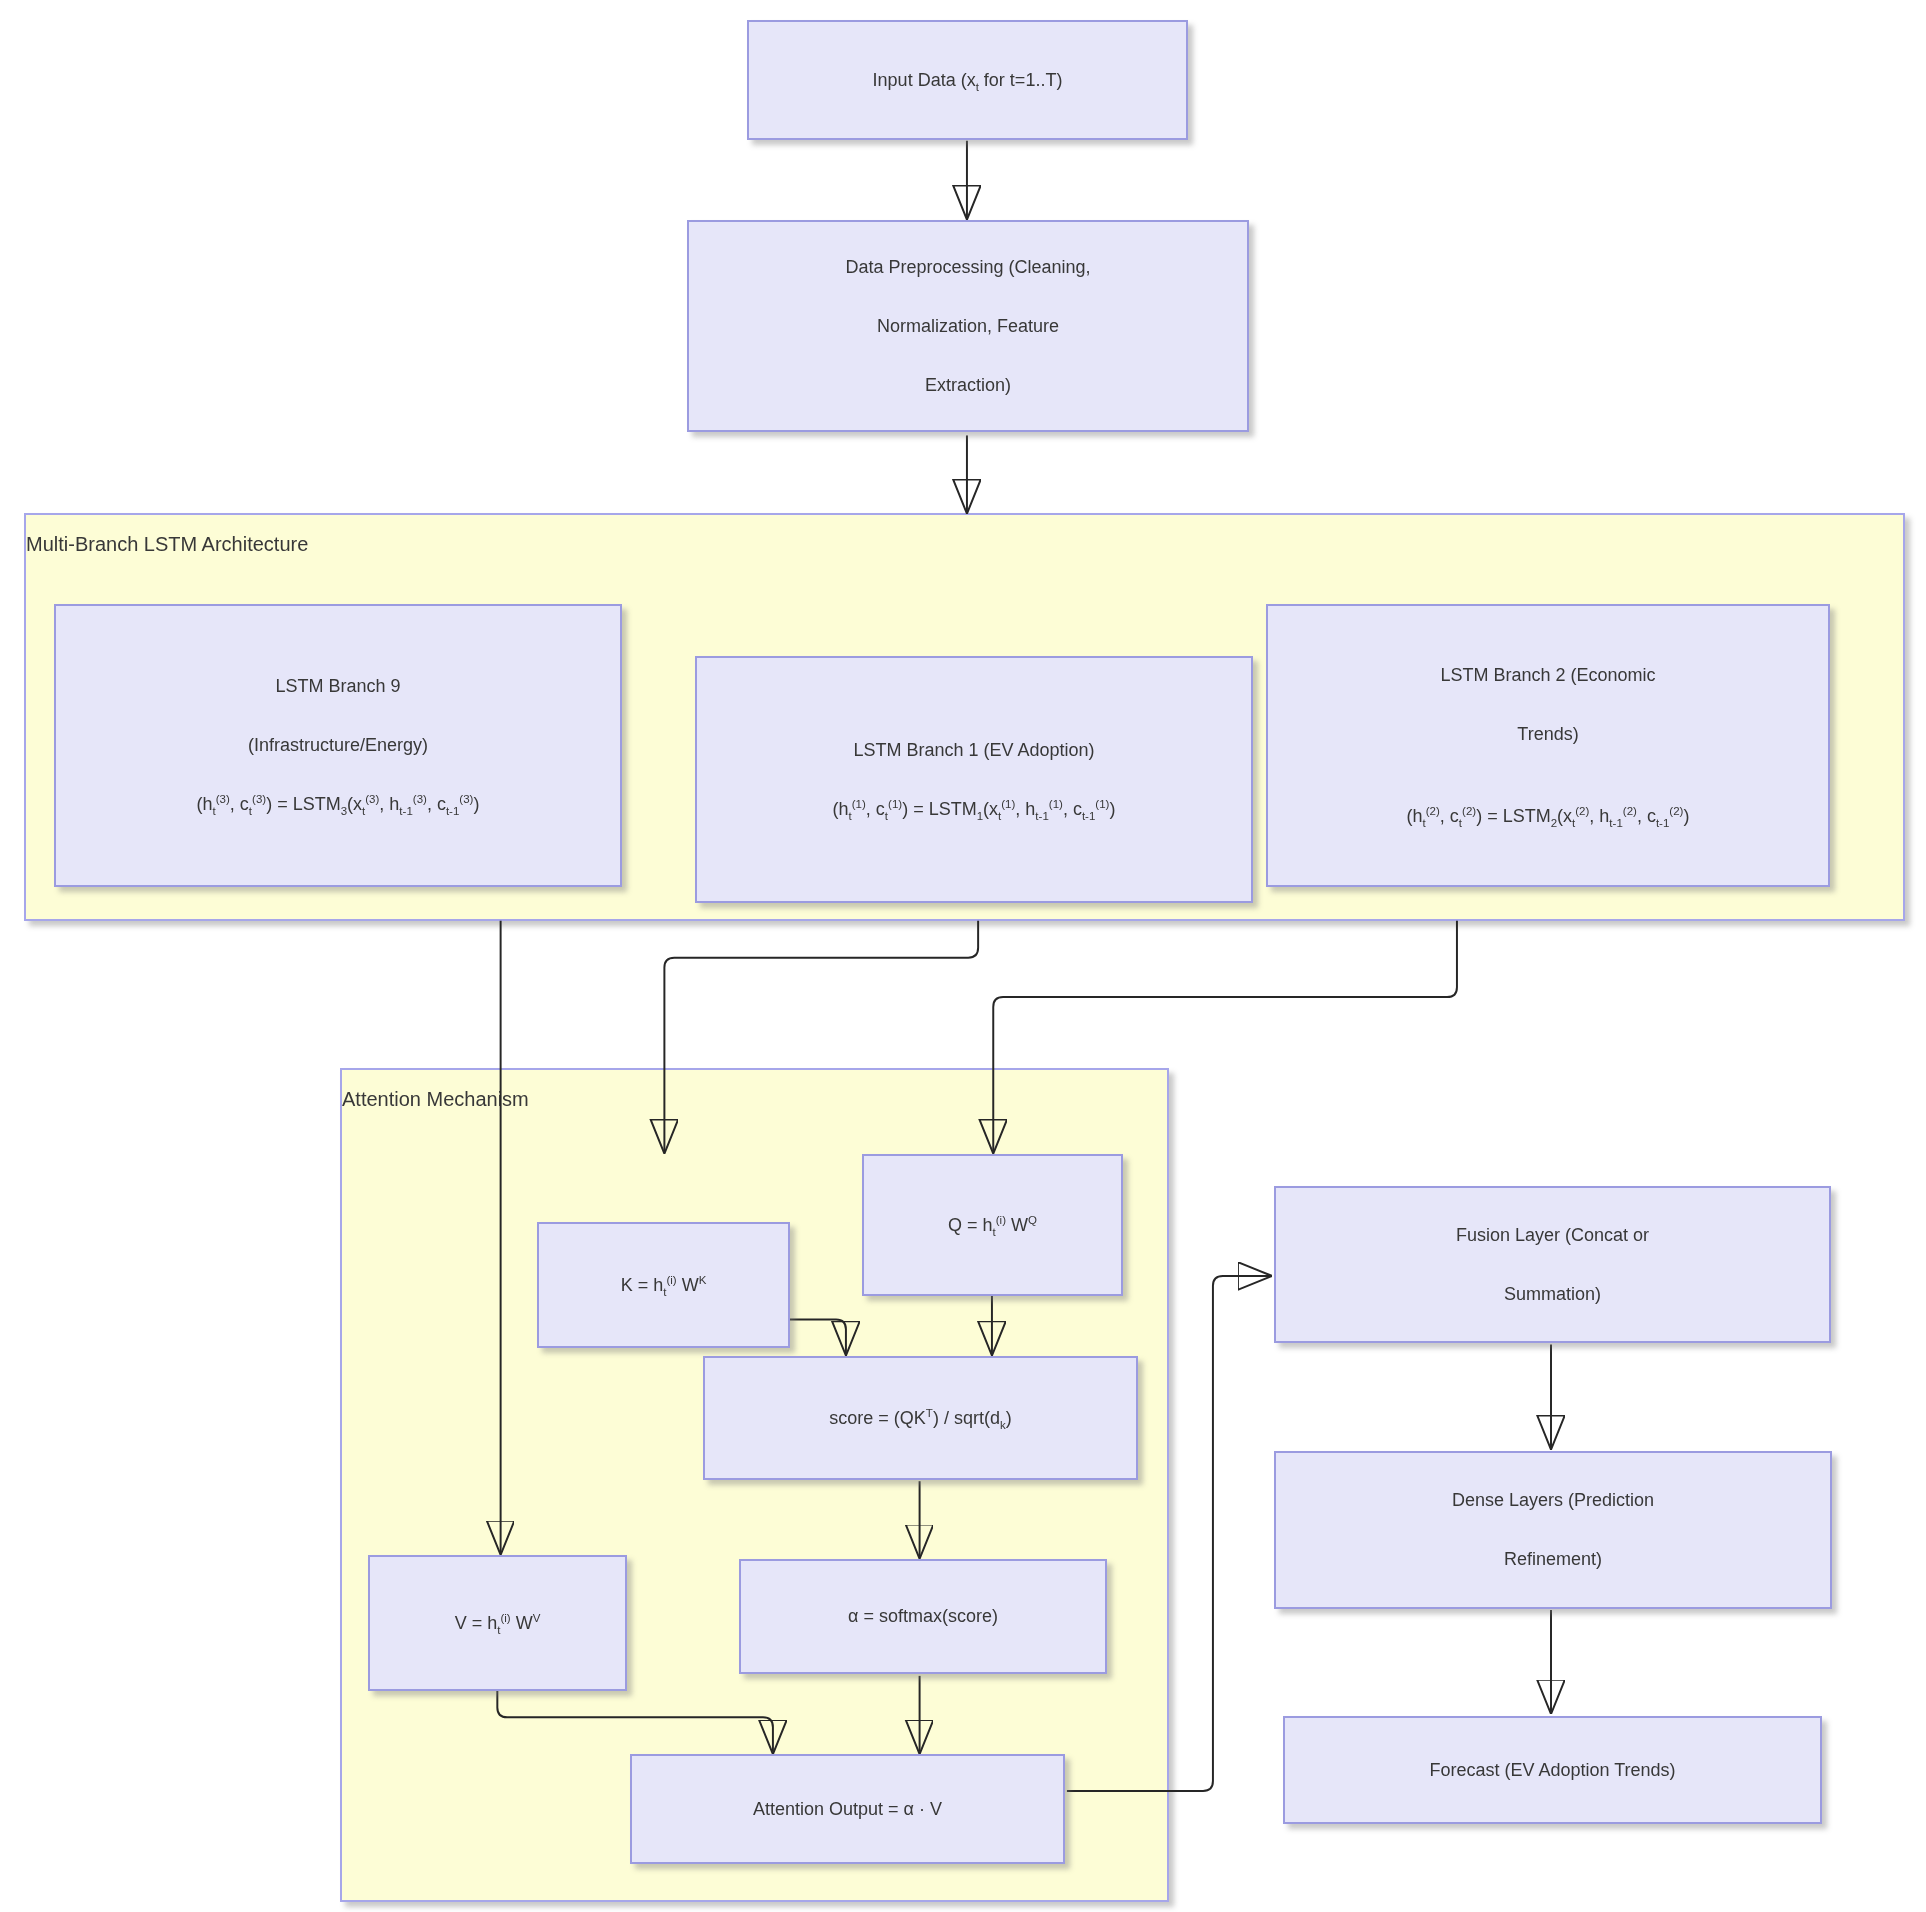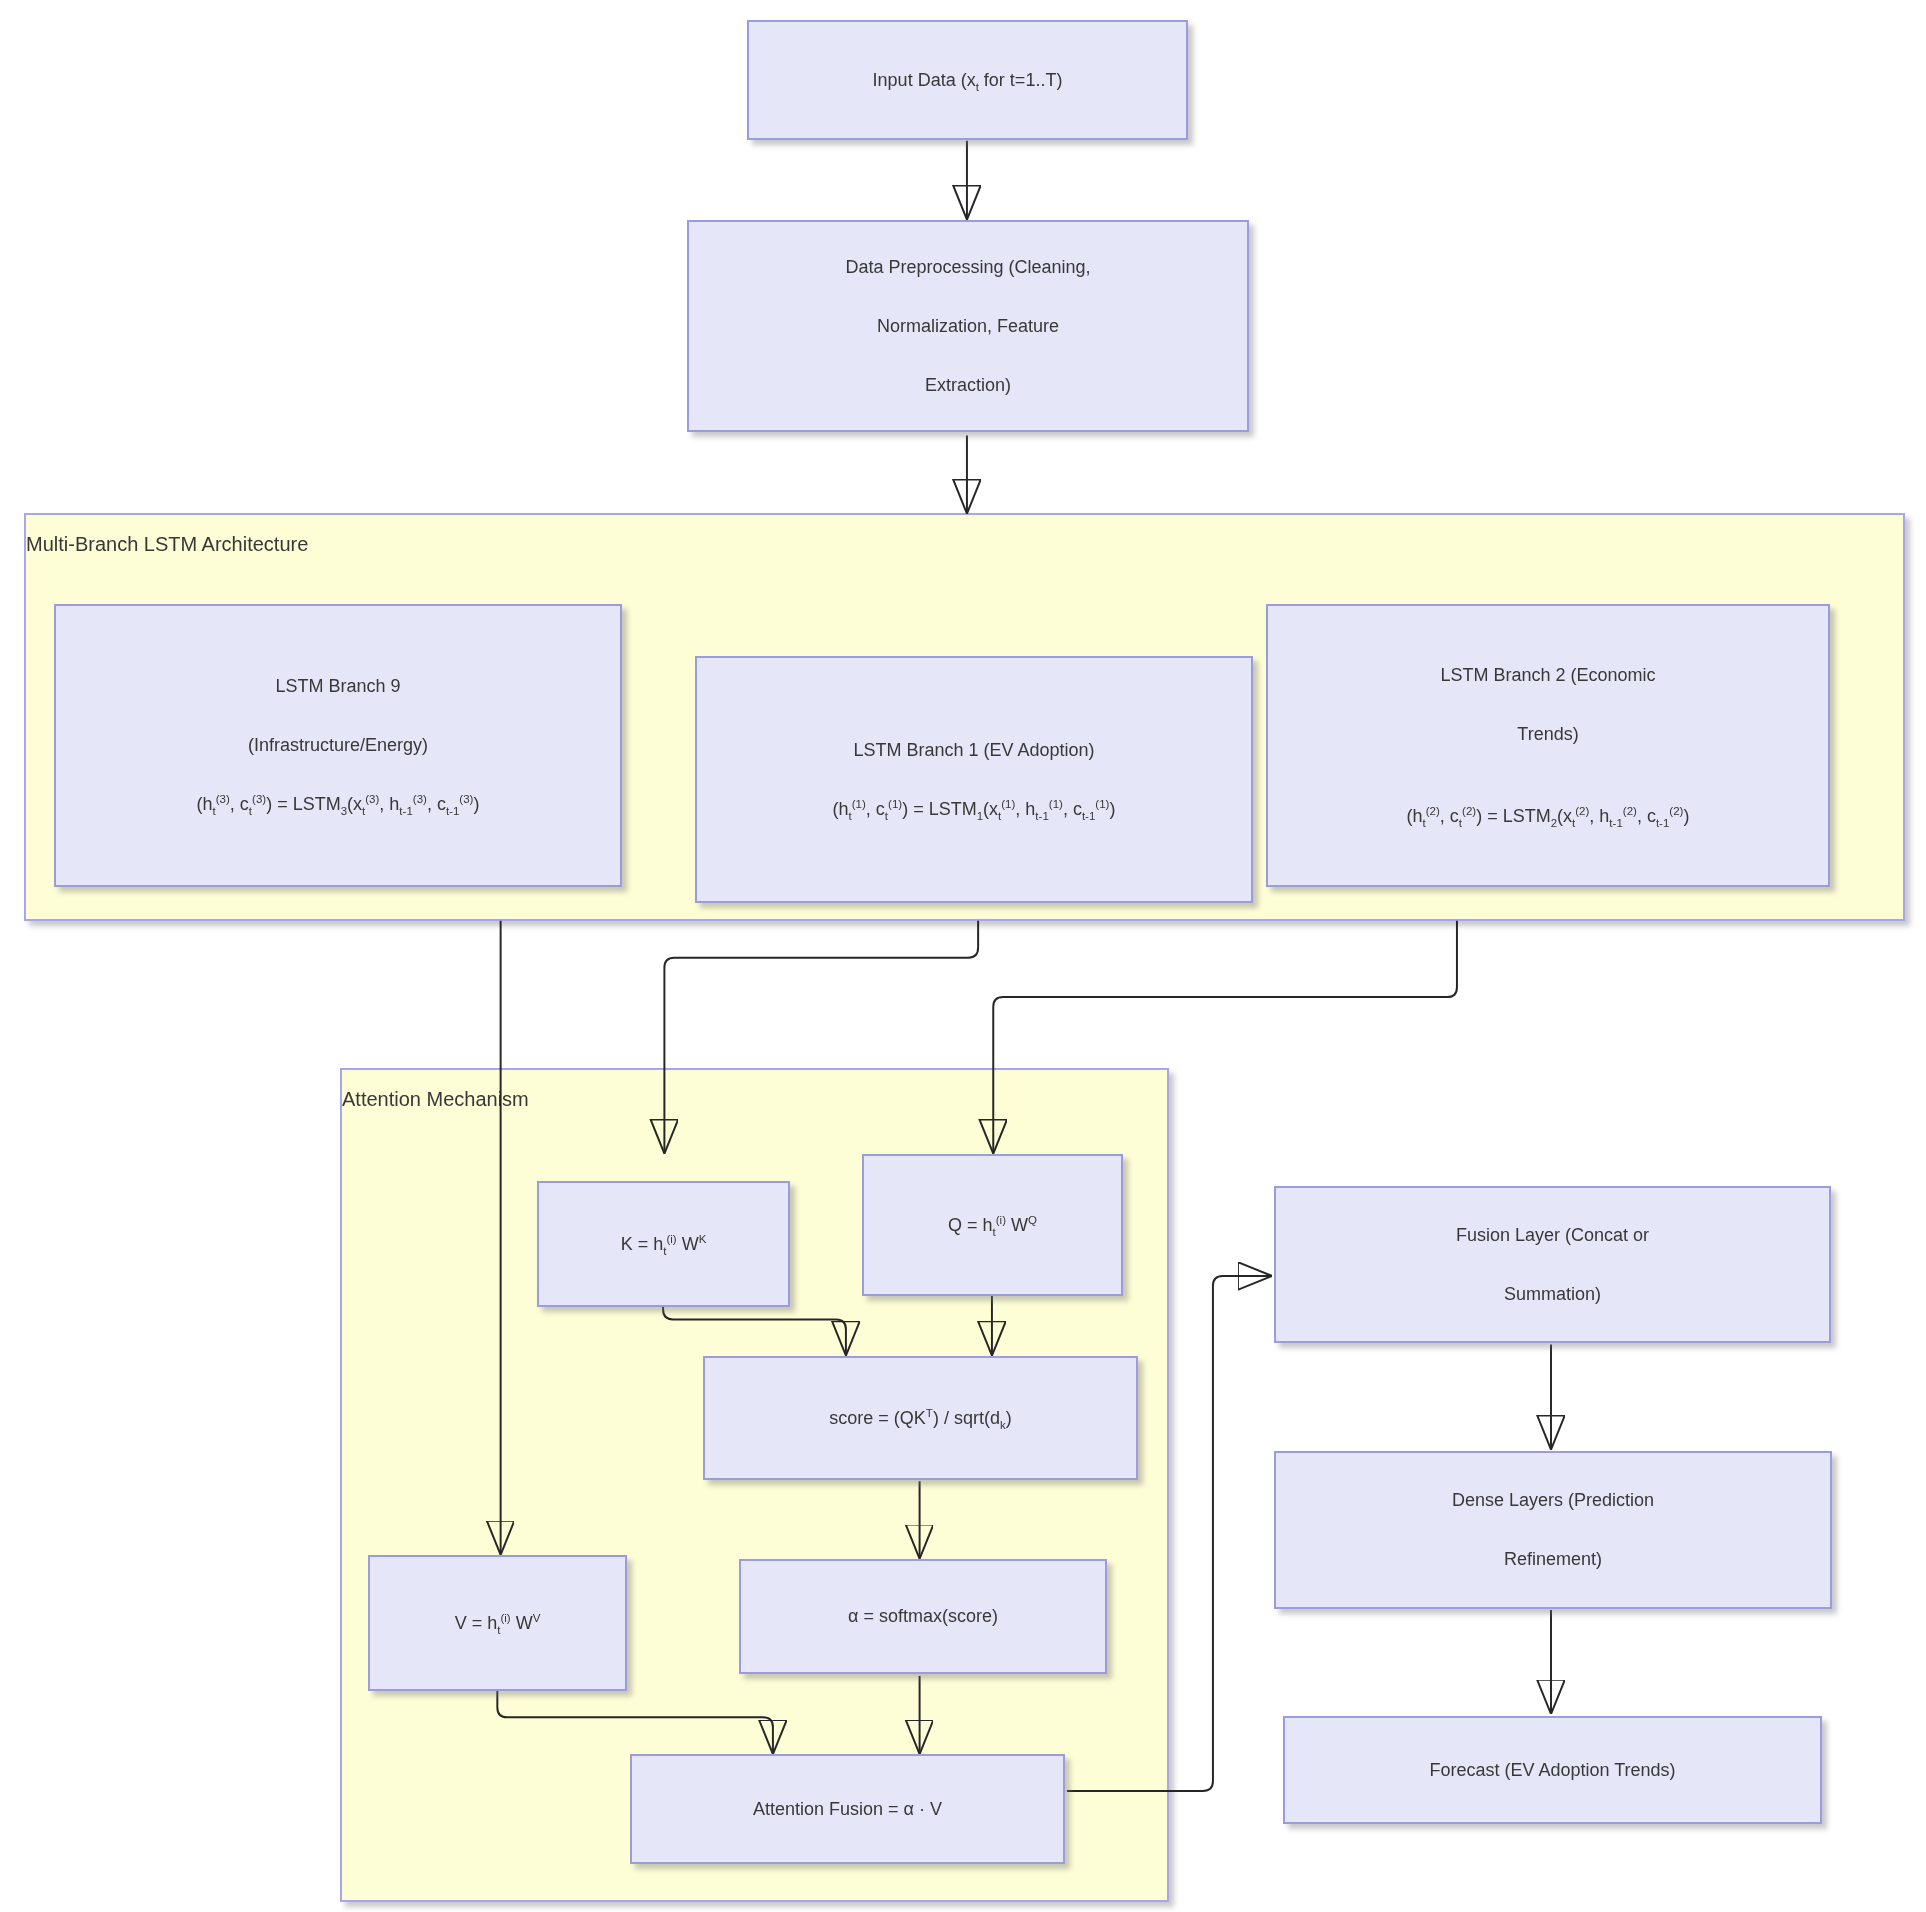--- a/index.html
+++ b/index.html
@@ -91,42 +91,42 @@
     <div class="node-text">LSTM Branch 1 (EV Adoption)</div>
     <div class="node-text">(h<sub>t</sub><sup>(1)</sup>, c<sub>t</sub><sup>(1)</sup>) = LSTM<sub>1</sub>(x<sub>t</sub><sup>(1)</sup>, h<sub>t-1</sub><sup>(1)</sup>, c<sub>t-1</sub><sup>(1)</sup>)</div>
   </div>
 
   <div class="node" style="left:1266px;top:604px;width:564px;height:283px;gap:23px;">
     <div class="node-text">LSTM Branch 2 (Economic
 Trends)</div>
     <div class="node-text">(h<sub>t</sub><sup>(2)</sup>, c<sub>t</sub><sup>(2)</sup>) = LSTM<sub>2</sub>(x<sub>t</sub><sup>(2)</sup>, h<sub>t-1</sub><sup>(2)</sup>, c<sub>t-1</sub><sup>(2)</sup>)</div>
   </div>
 
-  <div class="node" style="left:537px;top:1181px;width:253px;height:126px;">
+  <div class="node" style="left:537px;top:1222px;width:253px;height:126px;">
     <div class="node-text">K = h<sub>t</sub><sup>(i)</sup> W<sup>K</sup></div>
   </div>
 
   <div class="node" style="left:862px;top:1154px;width:261px;height:142px;">
     <div class="node-text">Q = h<sub>t</sub><sup>(i)</sup> W<sup>Q</sup></div>
   </div>
 
   <div class="node" style="left:703px;top:1356px;width:435px;height:124px;">
     <div class="node-text">score = (QK<sup>T</sup>) / sqrt(d<sub>k</sub>)</div>
   </div>
 
   <div class="node" style="left:368px;top:1555px;width:259px;height:136px;">
     <div class="node-text">V = h<sub>t</sub><sup>(i)</sup> W<sup>V</sup></div>
   </div>
 
   <div class="node" style="left:739px;top:1559px;width:368px;height:115px;">
     <div class="node-text">α = softmax(score)</div>
   </div>
 
   <div class="node" style="left:630px;top:1754px;width:435px;height:110px;">
-    <div class="node-text">Attention Fusion = α · V</div>
+    <div class="node-text">Attention Output = α · V</div>
   </div>
 
   <div class="node" style="left:1274px;top:1186px;width:557px;height:157px;">
     <div class="node-text">Fusion Layer (Concat or
 Summation)</div>
   </div>
 
   <div class="node" style="left:1274px;top:1451px;width:558px;height:158px;">
     <div class="node-text">Dense Layers (Prediction
 Refinement)</div>

